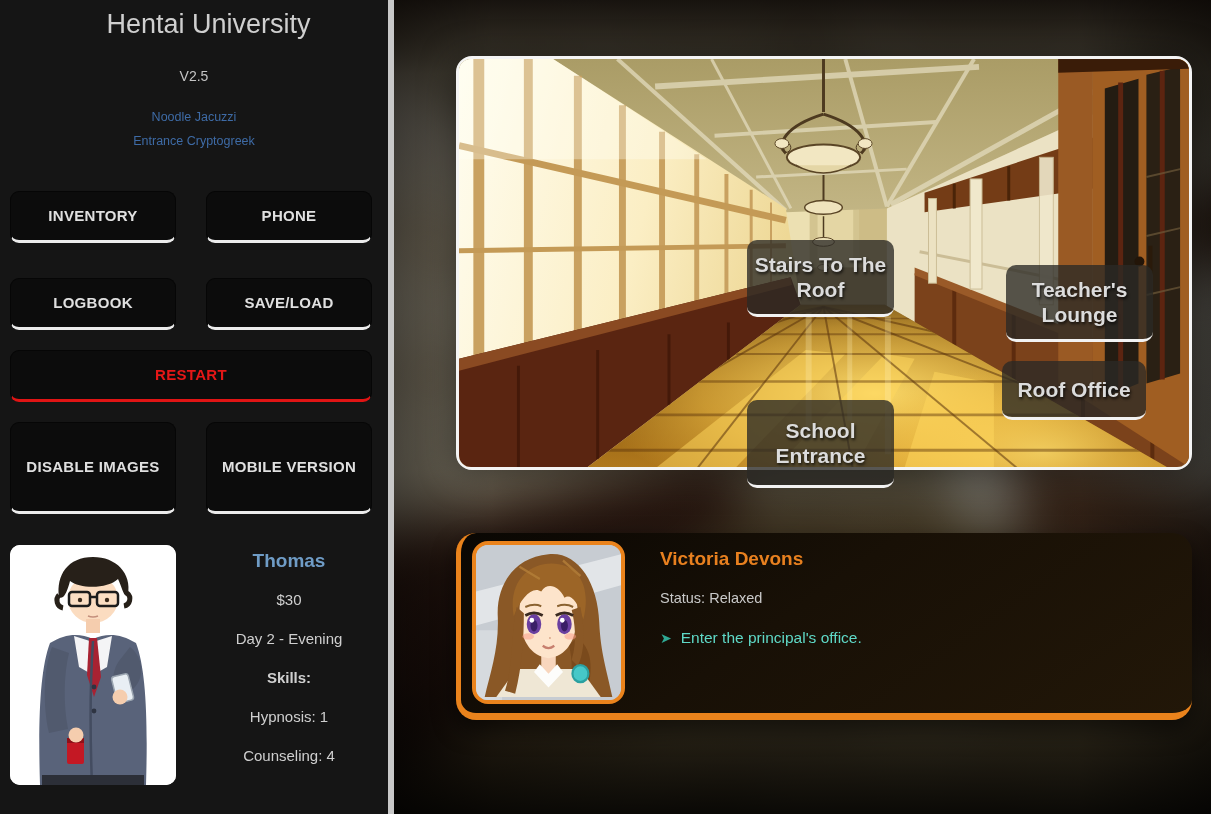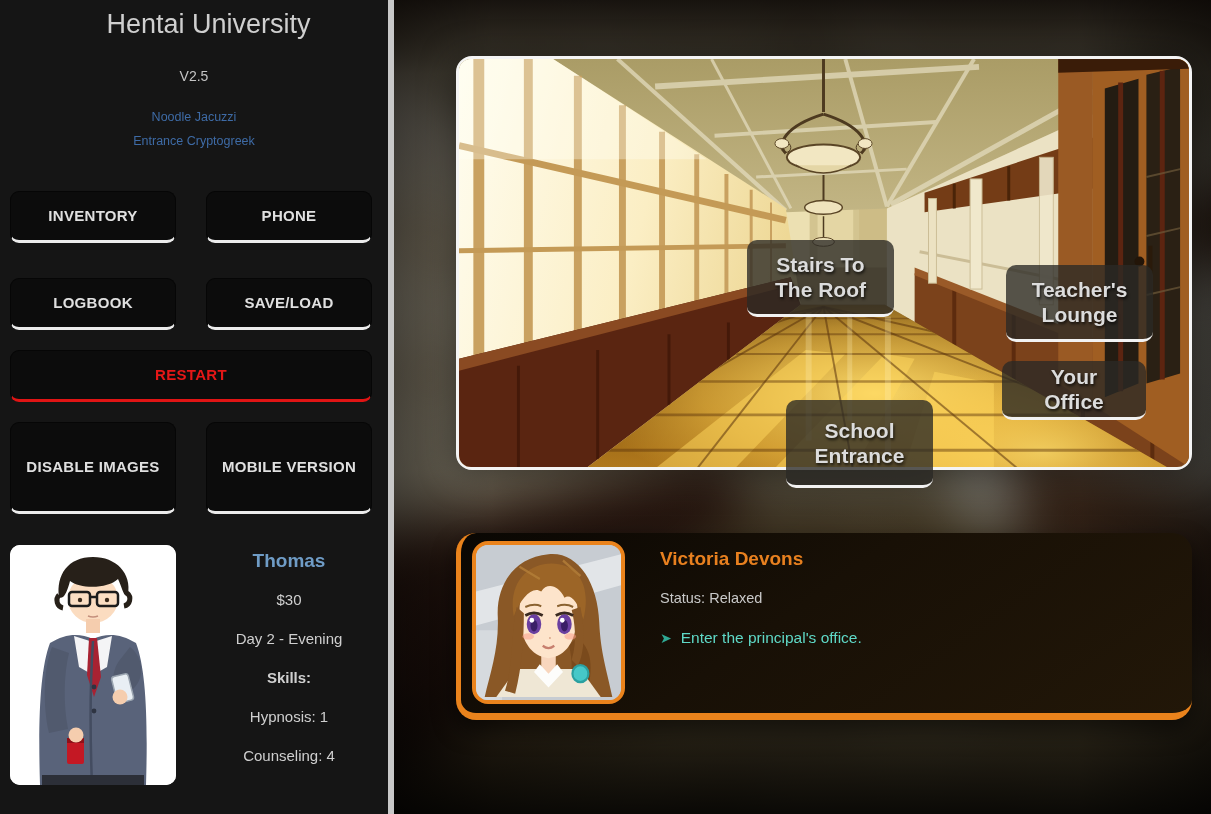--- a/index.html
+++ b/index.html
@@ -20,25 +20,25 @@
   .scene-frame { position:absolute; left:62px; top:56px; width:736px; height:414px;
                  box-sizing:border-box; border:3px solid #f4f4f4; border-radius:16px;
                  box-shadow:0 4px 34px rgba(0,0,0,0.5); }
   .scene-clip { position:absolute; inset:0; border-radius:12px; overflow:hidden; background:#c9ba8c; }
   .scene-clip svg { display:block; width:100%; height:100%; }
 
   .loc-btn { position:absolute; box-sizing:border-box; z-index:3; cursor:pointer;
              background:rgba(42,41,37,0.78); border-bottom:3px solid #f2f2f2; border-radius:10px;
              color:#dcdcdc; font-weight:bold; font-size:21px; line-height:25px;
              display:flex; align-items:center; justify-content:center; text-align:center;
-             padding:4px 24px; text-shadow:1px 2px 3px rgba(0,0,0,0.75); }
+             padding:4px 2px; text-shadow:1px 2px 3px rgba(0,0,0,0.75); }
   .loc-stairs   { left:288px; top:181px; width:147px; height:77px; }
   .loc-lounge   { left:547px; top:206px; width:147px; height:77px; }
   .loc-office   { left:543px; top:302px; width:144px; height:59px; }
-  .loc-entrance { left:288px; top:341px; width:147px; height:88px;margin-left:39px; }
+  .loc-entrance { left:288px; top:341px; width:147px; height:88px; }
 
   
   .npc-card { position:absolute; left:62px; top:533px; width:736px; height:187px; box-sizing:border-box;
               background:linear-gradient(145deg, #0a0703 0%, #181006 45%, #221708 100%);
               border-left:5px solid #ea831c; border-bottom:7px solid #ea831c; border-radius:20px;
               box-shadow:0 10px 22px rgba(0,0,0,0.55); }
   .npc-portrait { position:absolute; left:11px; top:8px; width:153px; height:163px; box-sizing:border-box;
                   border:4px solid #ea831c; border-radius:16px; overflow:hidden; background:#c7ccd2; }
   .npc-portrait svg { display:block; width:100%; height:100%; }
   .npc-name   { position:absolute; left:199px; top:15px;  font-size:19px; font-weight:bold; color:#e8801f; }
@@ -254,21 +254,21 @@
     <div class="bg-shade"></div>
 
     <div class="scene-frame">
       <div class="scene-clip">
         <svg viewBox="0 0 737 415" preserveAspectRatio="none">
             <use href="#hallway"></use>
           </svg>
       </div>
       <div class="loc-btn loc-stairs">Stairs To The Roof</div>
       <div class="loc-btn loc-lounge">Teacher's Lounge</div>
-      <div class="loc-btn loc-office">Your Office</div>
+      <div class="loc-btn loc-office">Roof Office</div>
       <div class="loc-btn loc-entrance">School Entrance</div>
     </div>
 
     <div class="npc-card">
       <div class="npc-portrait">
         <svg viewBox="0 0 100 100" preserveAspectRatio="none">
           <rect width="100" height="100" fill="#c7ccd2"></rect>
           <polygon points="0,30 100,6 100,26 0,52" fill="#e9ebee" opacity="0.8"></polygon>
           <rect x="0" y="55" width="18" height="45" fill="#dfe2e6" opacity="0.6"></rect>
           <path d="M50,6 C26,8 14,26 15,46 C16,66 10,82 6,98 L94,98 C90,80 86,70 85,50 C84,24 70,4 50,6 Z" fill="#8a5826"></path>

